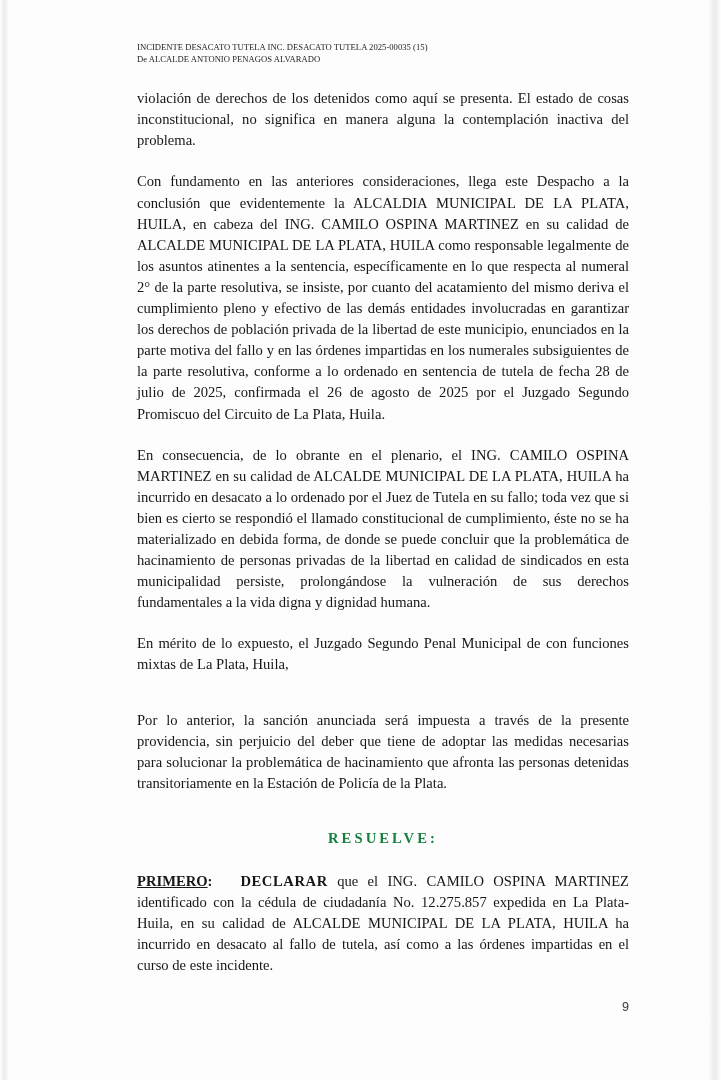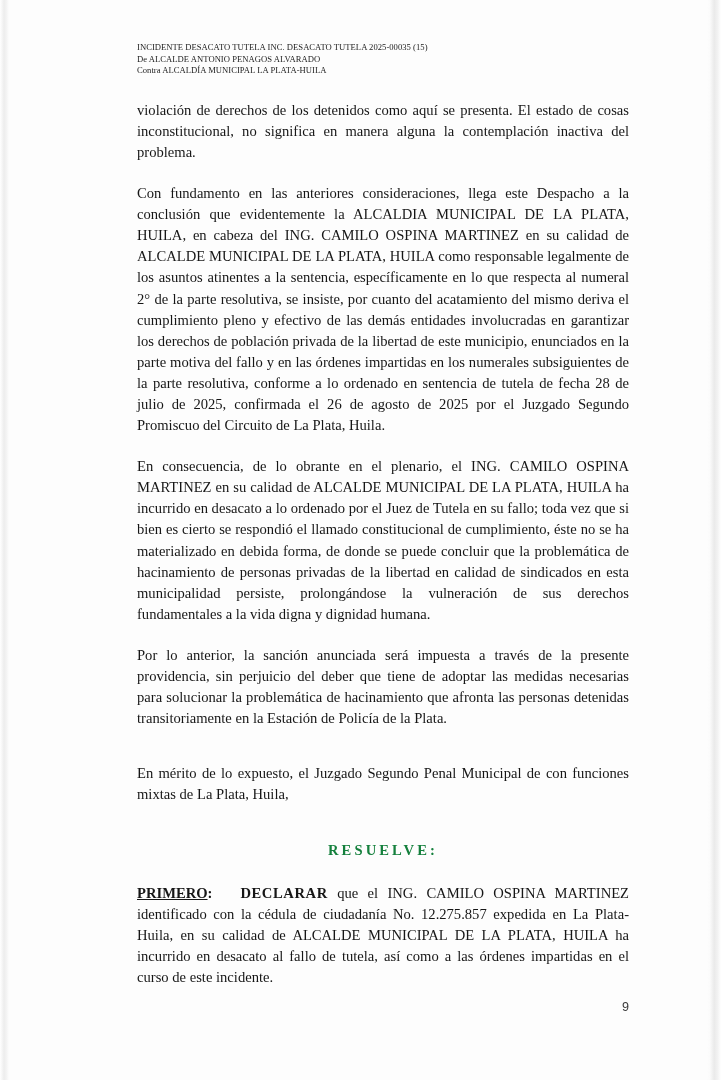--- a/index.html
+++ b/index.html
@@ -111,34 +111,33 @@
 
 <div class="page-sheet"></div>
 <div class="edge-left"></div>
 <div class="edge-right"></div>
 
 <div class="page-body">
 
   <div class="doc-header">
     <span class="hline">INCIDENTE DESACATO TUTELA INC. DESACATO TUTELA 2025-00035 (15)</span>
     <span class="hline">De ALCALDE ANTONIO PENAGOS ALVARADO</span>
-    <span class="hline">Contra ALCALDÍA MUNICIPAL LA PLATA-HUILA</span>
   </div>
 
   <div class="body-copy">
 
     <p class="para">violación de derechos de los detenidos como aquí se presenta. El estado de cosas inconstitucional, no significa en manera alguna la contemplación inactiva del problema.</p>
 
     <p class="para">Con fundamento en las anteriores consideraciones, llega este Despacho a la conclusión que evidentemente la ALCALDIA MUNICIPAL DE LA PLATA, HUILA, en cabeza del ING. CAMILO OSPINA MARTINEZ en su calidad de ALCALDE MUNICIPAL DE LA PLATA, HUILA como responsable legalmente de los asuntos atinentes a la sentencia, específicamente en lo que respecta al numeral 2° de la parte resolutiva, se insiste, por cuanto del acatamiento del mismo deriva el cumplimiento pleno y efectivo de las demás entidades involucradas en garantizar los derechos de población privada de la libertad de este municipio, enunciados en la parte motiva del fallo y en las órdenes impartidas en los numerales subsiguientes de la parte resolutiva, conforme a lo ordenado en sentencia de tutela de fecha 28 de julio de 2025, confirmada el 26 de agosto de 2025 por el Juzgado Segundo Promiscuo del Circuito de La Plata, Huila.</p>
 
     <p class="para">En consecuencia, de lo obrante en el plenario, el ING. CAMILO OSPINA MARTINEZ en su calidad de ALCALDE MUNICIPAL DE LA PLATA, HUILA ha incurrido en desacato a lo ordenado por el Juez de Tutela en su fallo; toda vez que si bien es cierto se respondió el llamado constitucional de cumplimiento, éste no se ha materializado en debida forma, de donde se puede concluir que la problemática de hacinamiento de personas privadas de la libertad en calidad de sindicados en esta municipalidad persiste, prolongándose la vulneración de sus derechos fundamentales a la vida digna y dignidad humana.</p>
 
+    <p class="para gap-large">En mérito de lo expuesto, el Juzgado Segundo Penal Municipal de con funciones mixtas de La Plata, Huila,</p>
+
     <p class="para gap-large">Por lo anterior, la sanción anunciada será impuesta a través de la presente providencia, sin perjuicio del deber que tiene de adoptar las medidas necesarias para solucionar la problemática de hacinamiento que afronta las personas detenidas transitoriamente en la Estación de Policía de la Plata.</p>
-
-    <p class="para gap-large">En mérito de lo expuesto, el Juzgado Segundo Penal Municipal de con funciones mixtas de La Plata, Huila,</p>
 
     <div class="resuelve">RESUELVE:</div>
 
     <p class="para tight"><span class="bold-underline">PRIMERO</span><span class="bold">:</span><span>&nbsp; &nbsp;</span><span class="bold sp-wide">DECLARAR</span><span> que el ING. CAMILO OSPINA MARTINEZ identificado con la cédula de ciudadanía No. 12.275.857 expedida en La Plata-Huila, en su calidad de ALCALDE MUNICIPAL DE LA PLATA, HUILA ha incurrido en desacato al fallo de tutela, así como a las órdenes impartidas en el curso de este incidente.</span></p>
 
   </div>
 </div>
 
 <div class="page-number">9</div>
 

